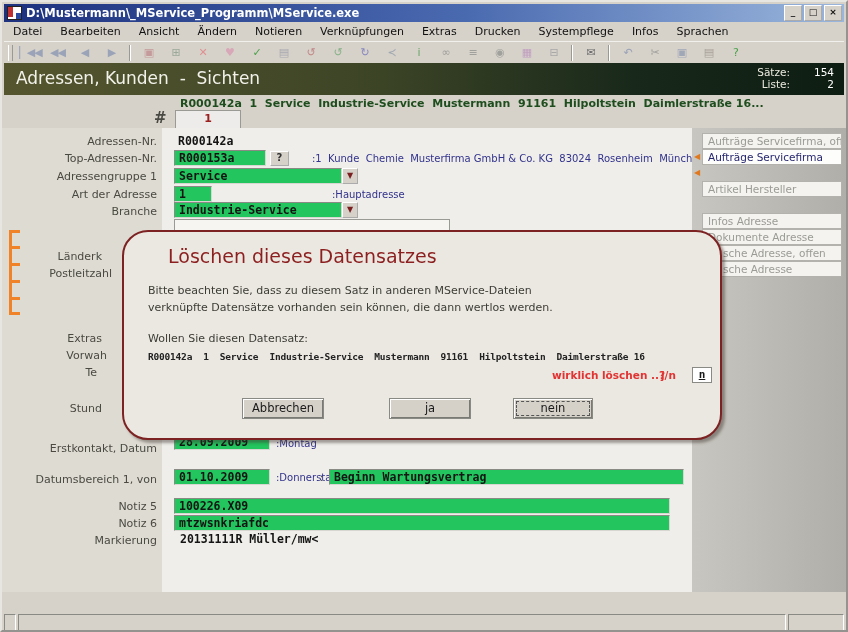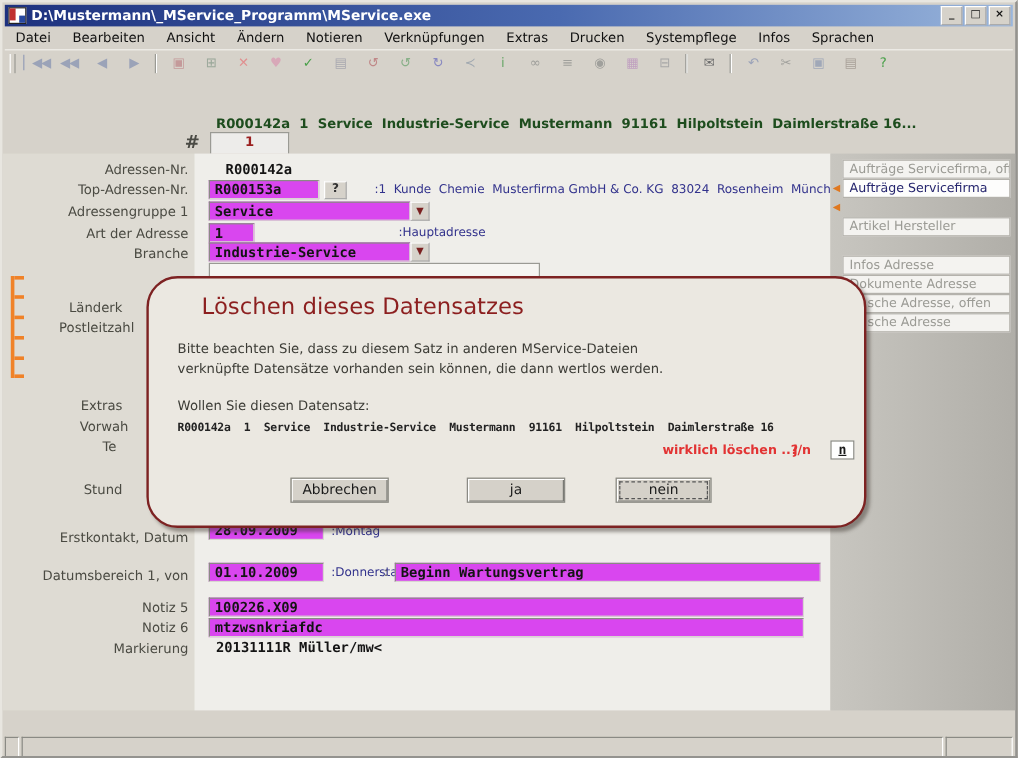--- a/index.html
+++ b/index.html
@@ -40,21 +40,21 @@
        border:1px solid #9a9a94;border-bottom:none;box-sizing:border-box;
        text-align:center;line-height:16px;color:#9b2020;font-weight:bold;font-size:11px;}
   
   .labelcol{position:absolute;left:0;top:126px;width:160px;height:464px;background:#dedbd3;}
   .contentpanel{position:absolute;left:160px;top:126px;width:530px;height:464px;background:#efeeea;}
   .sidebar{position:absolute;left:690px;top:126px;width:156px;height:464px;
            background:linear-gradient(90deg,#c8c6c0,#b0aea8);}
   
   .lbl{position:absolute;text-align:right;color:#4a4a42;font-size:11px;}
   .val{position:absolute;font-family:"DejaVu Sans Mono",monospace;font-weight:bold;font-size:11.5px;color:#141414;white-space:pre;}
-  .field{position:absolute;background:#d946ef;border:1px solid #8a8a84;border-bottom-color:#d8d6d0;border-right-color:#d8d6d0;
+  .field{position:absolute;background:#22c55e;border:1px solid #8a8a84;border-bottom-color:#d8d6d0;border-right-color:#d8d6d0;
          box-sizing:border-box;height:16px;line-height:14px;padding-left:4px;
          font-family:"DejaVu Sans Mono",monospace;font-weight:bold;font-size:11.5px;color:#141414;white-space:pre;overflow:hidden;}
   .note{position:absolute;color:#32328c;font-size:10px;white-space:pre;}
   .combobtn{position:absolute;width:16px;height:16px;background:#d6d2ca;border:1px outset #fff;box-sizing:border-box;
             text-align:center;line-height:13px;font-size:8px;color:#7a2020;}
   .helpbtn{position:absolute;width:19px;height:15px;background:#d6d2ca;border:1px outset #fff;box-sizing:border-box;
            text-align:center;line-height:12px;font-size:10px;color:#333;font-weight:bold;}
   .groupbox{position:absolute;left:172px;top:217px;width:274px;height:14px;background:#f6f5f2;border:1px solid #9a9a94;}
   
   .ruler{position:absolute;left:7px;top:228px;width:12px;height:85px;}
@@ -141,20 +141,33 @@
     <div class="tbsep"></div>
     <span class="tbi" style="color: rgb(106, 106, 106);">✉</span>
     <div class="tbsep"></div>
     <span class="tbi" style="color: rgb(154, 162, 184);">↶</span>
     <span class="tbi" style="color: rgb(160, 160, 156);">✂</span>
     <span class="tbi" style="color: rgb(160, 168, 184);">▣</span>
     <span class="tbi" style="color: rgb(168, 160, 152);">▤</span>
     <span class="tbi" style="color: rgb(74, 160, 74);">?</span>
   </div>
 
+  <div class="header">
+    <div class="headertitle">Adressen, Kunden  -  Sichten</div>
+    <div class="stats">
+      <div class="statrow">
+        <span class="statlabel">Sätze:</span>
+        <span class="statvalue">154</span>
+      </div>
+      <div class="statrow">
+        <span class="statlabel">Liste:</span>
+        <span class="statvalue">2</span>
+      </div>
+    </div>
+  </div>
 
   <div class="recordbar">R000142a  1  Service  Industrie-Service  Mustermann  91161  Hilpoltstein  Daimlerstraße 16...</div>
   <div class="hash">#</div>
   <div class="tab">1</div>
 
   <div class="labelcol"></div>
   <div class="contentpanel"></div>
 
   <div class="ruler">
     <div class="bar"></div>
@@ -176,21 +189,21 @@
   <div class="lbl" style="left:0;width:100px;top:330px">Extras</div>
   <div class="lbl" style="left:0;width:105px;top:347px">Vorwah</div>
   <div class="lbl" style="left:0;width:95px;top:364px">Te</div>
   <div class="lbl" style="left:0;width:100px;top:400px">Stund</div>
   <div class="lbl" style="left:0;width:155px;top:440px">Erstkontakt, Datum</div>
   <div class="lbl" style="left:0;width:155px;top:471px">Datumsbereich 1, von</div>
   <div class="lbl" style="left:0;width:155px;top:498px">Notiz 5</div>
   <div class="lbl" style="left:0;width:155px;top:515px">Notiz 6</div>
   <div class="lbl" style="left:0;width:155px;top:532px">Markierung</div>
 
-  <div class="val" style="left:186px;top:132px">R000142a</div>
+  <div class="val" style="left:176px;top:132px">R000142a</div>
 
   <div class="field" style="left:172px;top:148px;width:92px">R000153a</div>
   <div class="helpbtn" style="left:268px;top:149px">?</div>
   <div class="note" style="left:310px;top:151px">:1  Kunde  Chemie  Musterfirma GmbH &amp; Co. KG  83024  Rosenheim  Münchenerstraße</div>
 
   <div class="field" style="left:172px;top:166px;width:168px">Service</div>
   <div class="combobtn" style="left:340px;top:166px">▼</div>
 
   <div class="field" style="left:172px;top:184px;width:38px">1</div>
   <div class="note" style="left:330px;top:187px">:Hauptadresse</div>

